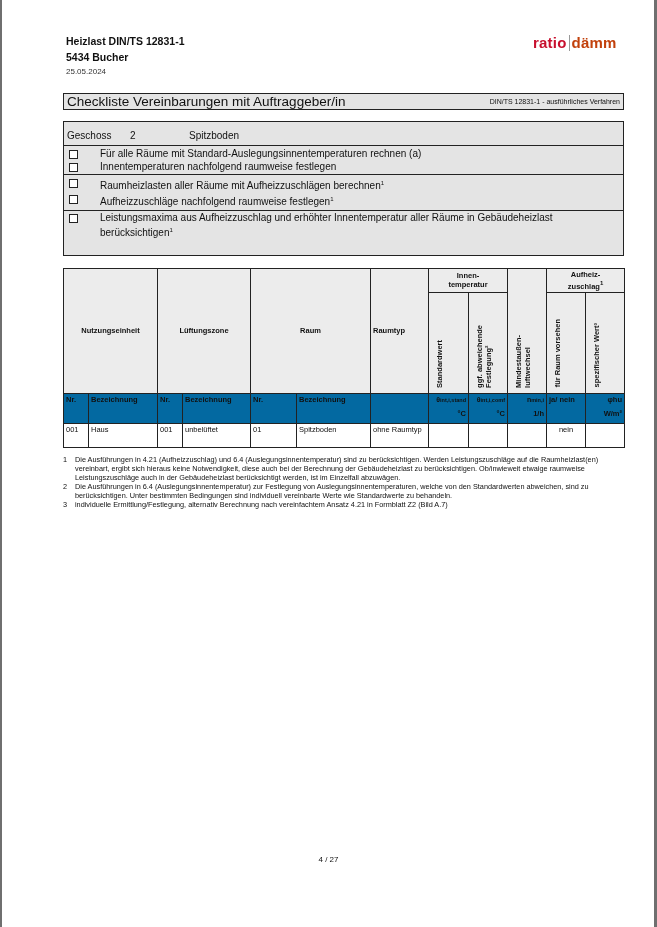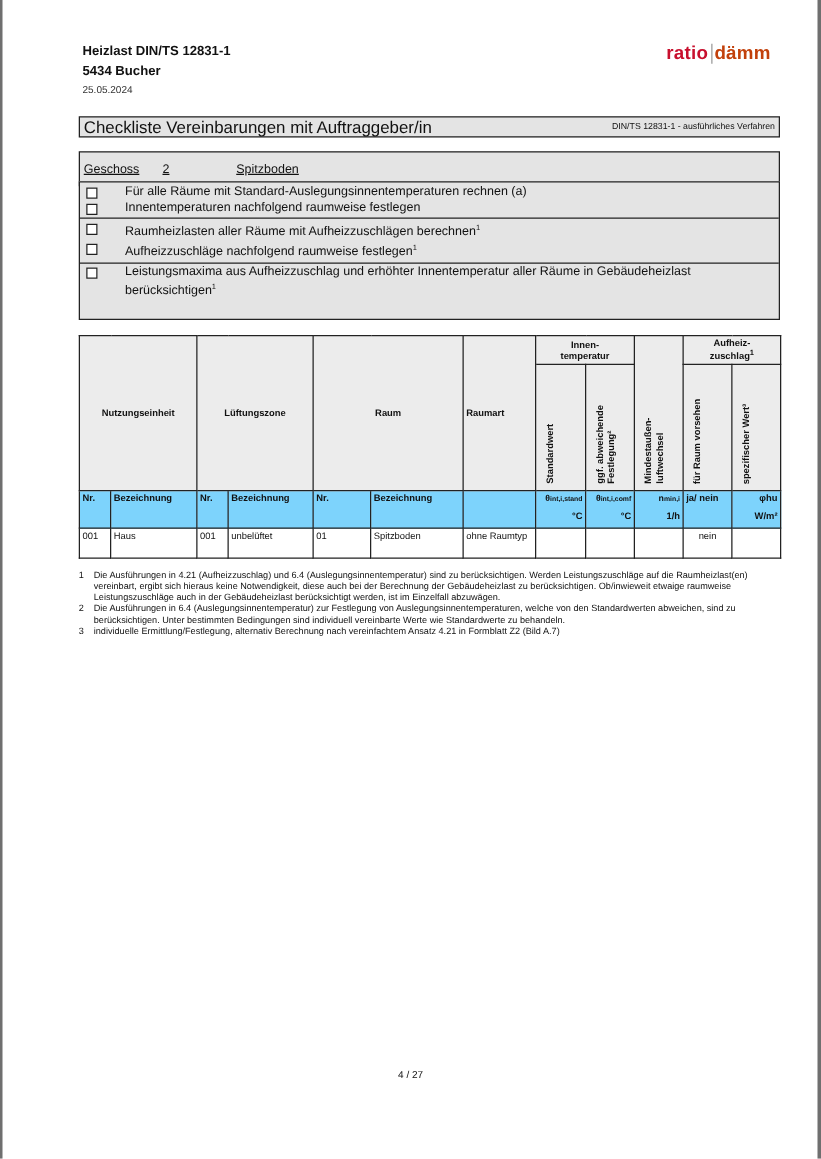--- a/index.html
+++ b/index.html
@@ -16,36 +16,36 @@
 
   .logo { position: absolute; left: 533px; top: 34px; font-size: 15px; font-weight: bold; letter-spacing: 0.2px; display: flex; align-items: center; }
   .logo .l1 { color: #c8102e; }
   .logo .sep { display: inline-block; width: 1px; height: 16px; background: #999; margin: 0 2px; }
   .logo .l2 { color: #c2410c; }
 
   .box { position: absolute; left: 63px; width: 561px; border: 1px solid #222; background: #e4e4e4; box-sizing: border-box; }
   .titlebar { top: 93px; height: 17px; display: flex; align-items: center; justify-content: space-between; padding: 0 3px; }
   .titlebar .t { font-size: 13.5px; }
   .titlebar .s { font-size: 7px; }
-  .geschoss { top: 121px; height: 28px; display: flex; align-items: center; font-size: 10px; padding-left: 3px; text-decoration: underline; }
+  .geschoss { top: 121px; height: 28px; display: flex; align-items: center; font-size: 10px; padding-left: 3px; }
   .geschoss .g1 { width: 63px; }
   .geschoss .g2 { width: 59px; }
 
   .checks { top: 145px; height: 111px; }
   .grp { border-bottom: 1px solid #222; padding: 1px 0; }
   .grp:last-child { border-bottom: none; }
   .chk-row { display: flex; align-items: flex-start; font-size: 10px; line-height: 12px; padding: 0.5px 0; }
   .chk { width: 7px; height: 7px; border: 1px solid #222; background: #fff; margin: 2px 22px 0 5px; flex: none; }
   .blank { display: inline-block; width: 34px; border-bottom: 1px solid #222; height: 9px; vertical-align: bottom; margin: 0 2px; }
   sup { font-size: 6px; }
 
   table.main { position: absolute; left: 63px; top: 268px; width: 561px; border-collapse: collapse; font-size: 7.5px; table-layout: fixed; }
   table.main td { border: 1px solid #222; padding: 1px 2px; vertical-align: top; }
   .hd { background: #ececec; font-weight: bold; text-align: center; vertical-align: middle !important; }
-  .sub { background: #7dd3fc; font-weight: bold; }
+  .sub { background: #0369a1; font-weight: bold; }
   .vert { height: 94px; vertical-align: bottom !important; text-align: left; padding: 3px 0 3px 6px !important; }
   .vert span { writing-mode: vertical-rl; transform: rotate(180deg); display: inline-block; white-space: pre-line; line-height: 9px; }
   .unit { text-align: right; }
   .unitline { display: block; margin-top: 5px; }
   .sym { font-size: 7px; }
   .sym small { font-size: 5.5px; }
   .center { text-align: center; }
 
   .notes { position: absolute; left: 63px; top: 455px; width: 562px; font-size: 7.3px; line-height: 9px; }
   .note { display: flex; }
@@ -122,21 +122,21 @@
       <col style="width:39px">
     <col style="width:39px">
     <col style="width:39px">
       <col style="width:39px">
   </colgroup>
   <tbody>
       <tr>
     <td class="hd" colspan="2" rowspan="2">Nutzungseinheit</td>
     <td class="hd" colspan="2" rowspan="2">Lüftungszone</td>
     <td class="hd" colspan="2" rowspan="2">Raum</td>
-    <td class="hd" rowspan="2" style="text-align:left">Raumart</td>
+    <td class="hd" rowspan="2" style="text-align:left">Raumtyp</td>
     <td class="hd" colspan="2" style="height:20px; white-space:pre-line; line-height:9px">Innen-
 temperatur</td>
     <td class="hd vert" rowspan="2"><span>Mindestaußen-
 luftwechsel</span></td>
     <td class="hd" colspan="2" style="white-space:pre-line; line-height:9px"><span>Aufheiz-
 zuschlag</span><sup>1</sup></td>
   </tr>
   <tr>
     <td class="hd vert"><span>Standardwert</span></td>
     <td class="hd vert"><span>ggf. abweichende

